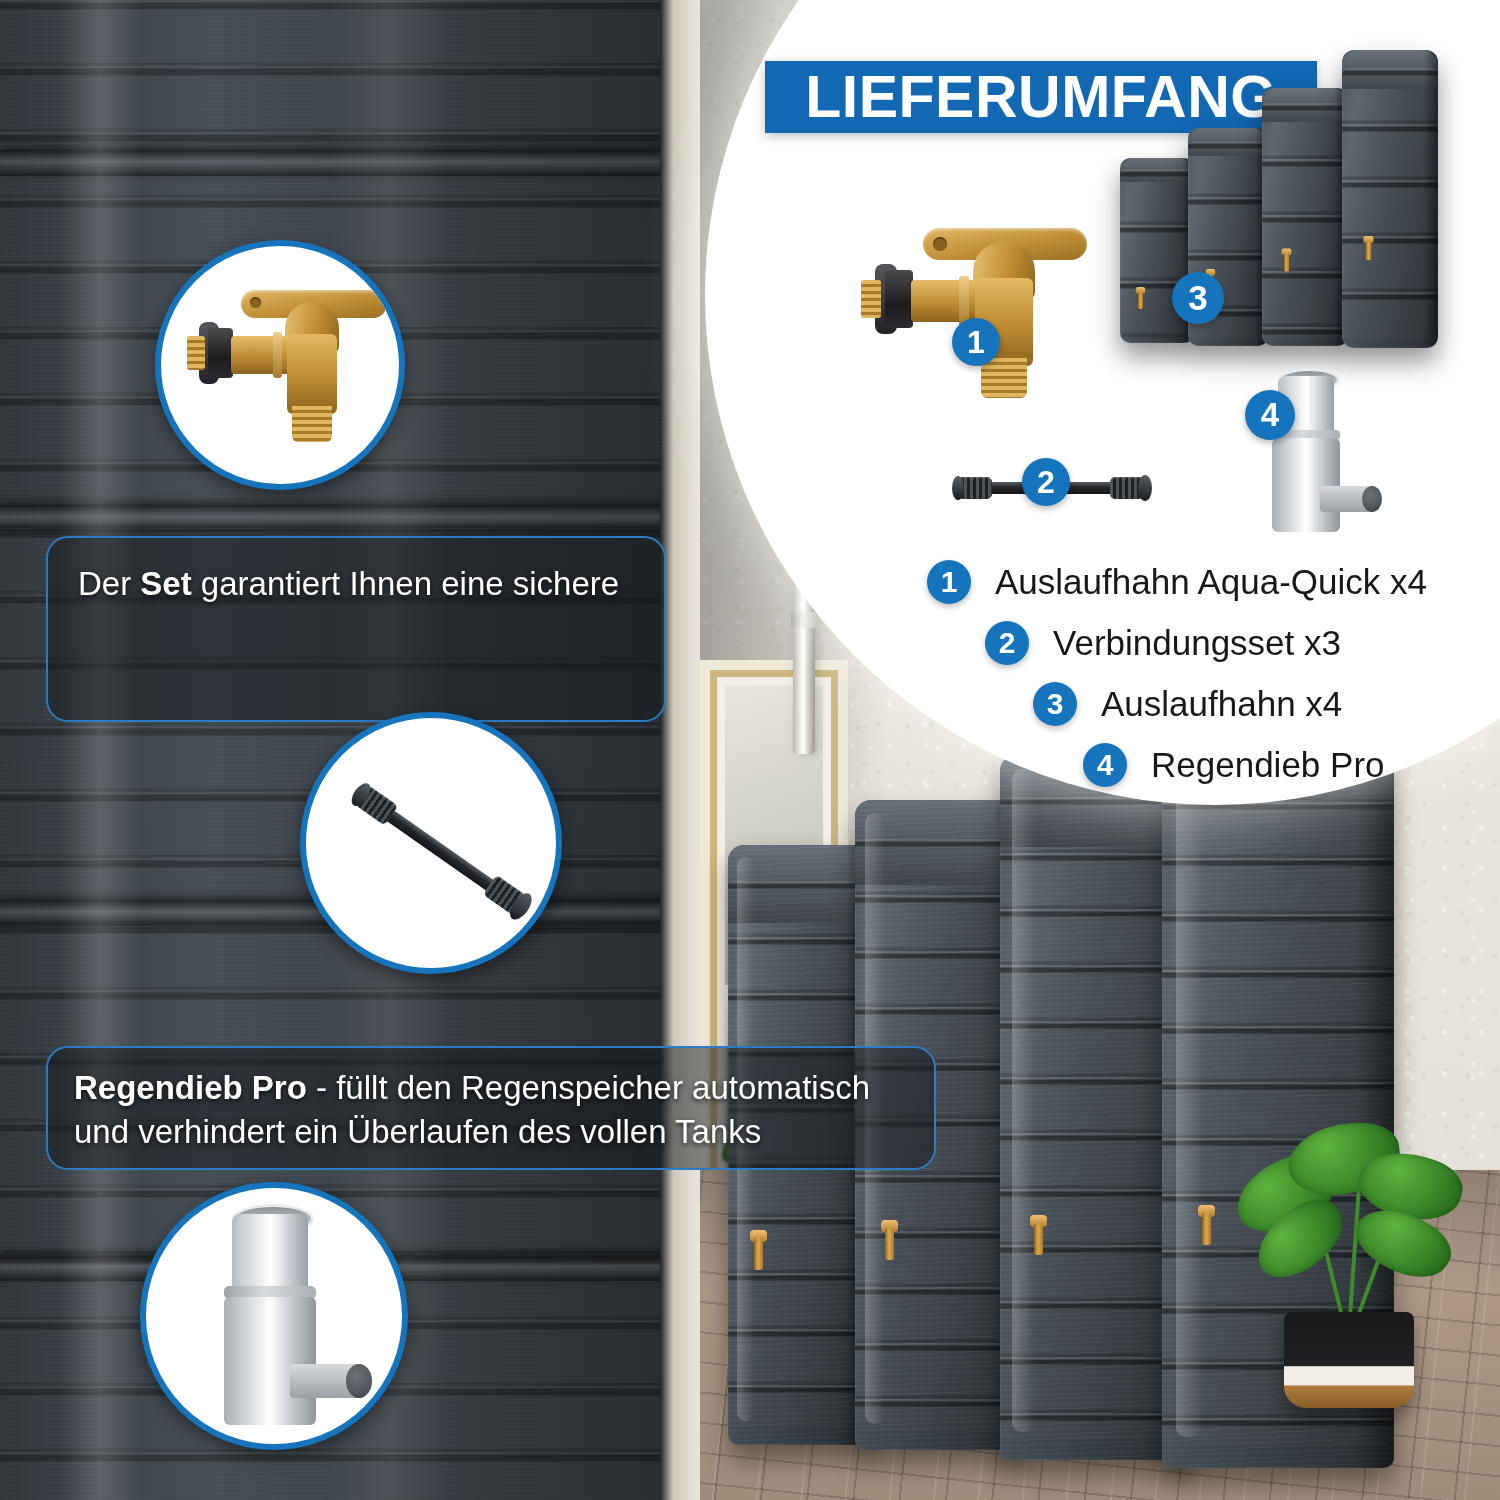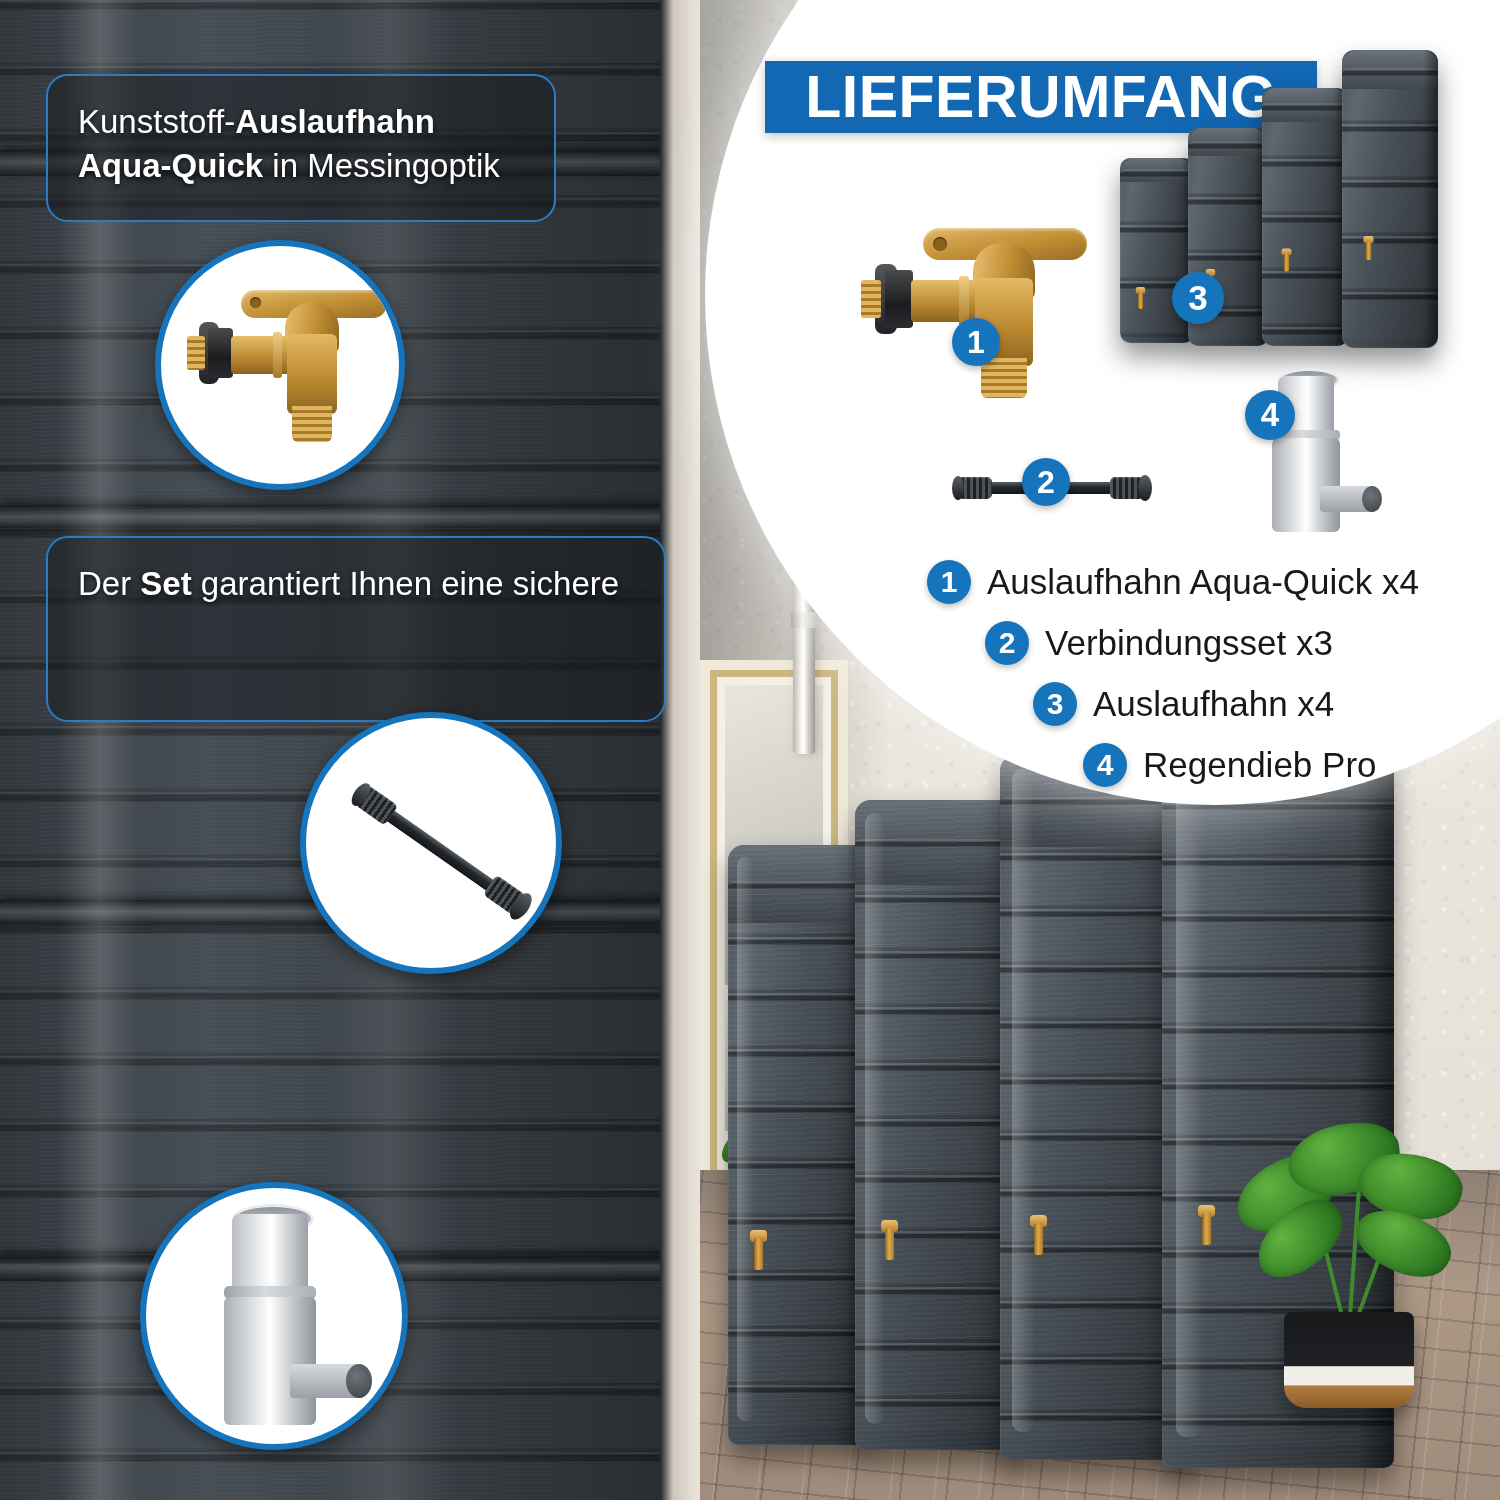--- a/index.html
+++ b/index.html
@@ -199,21 +199,21 @@
   .badge{position:absolute;border-radius:50%;background:#1574bc;color:#fff;
      display:flex;align-items:center;justify-content:center;font-weight:bold;
      box-shadow:0 3px 7px rgba(0,0,0,.28);}
 
   
   .legend{position:absolute;left:905px;top:560px;width:560px;}
   .legend-row{display:flex;align-items:center;margin-bottom:17px;}
   .legend-row .lb{width:44px;height:44px;border-radius:50%;background:#1574bc;color:#fff;
      display:flex;align-items:center;justify-content:center;font-size:30px;font-weight:bold;
      flex:0 0 44px;box-shadow:0 3px 6px rgba(0,0,0,.25);}
-  .legend-row .lt{margin-left:16px;font-size:35px;color:#16181a;white-space:nowrap;}
+  .legend-row .lt{margin-left:24px;font-size:35px;color:#16181a;white-space:nowrap;}
   .lr1{margin-left:22px;} .lr2{margin-left:80px;} .lr3{margin-left:128px;} .lr4{margin-left:178px;}
 
   
   .textbox{position:absolute;border:2px solid #2d7cc2;border-radius:22px;
      background:rgba(20,24,28,.50);
      backdrop-filter:blur(1px);
      padding:24px 30px;color:#fff;box-sizing:border-box;
      text-shadow:0 2px 5px rgba(0,0,0,.75);}
   .textbox p{margin:0;font-size:33px;line-height:1.33;font-weight:400;}
   .textbox b{font-weight:bold;}
@@ -440,28 +440,20 @@
       <div class="lt">Auslaufhahn x4</div>
     </div>
     <div class="legend-row lr4">
       <div class="lb">
           <span>4</span>
         </div>
       <div class="lt">Regendieb Pro</div>
     </div>
   </div>
 
-  <div class="textbox" style="left:46px;top:74px;width:510px;height:148px;">
-    <p>
-      <span>Kunststoff-</span><b>Auslaufhahn</b>
-    </p>
-    <p>
-      <b>Aqua-Quick</b><span> in Messingoptik</span>
-    </p>
-  </div>
   <div class="inset" style="left:155px;top:240px;width:250px;height:250px;">
     <div class="faucet" style="left:24px;top:44px;width:210px;height:160px;">
       <div class="f-handle" style="left:56px;top:0px;width:146px;height:28px;">
         <div class="hole" style="left:9px;top:7px;width:11px;height:11px;"></div>
       </div>
       <div class="f-dome" style="left:100px;top:12px;width:54px;height:52px;"></div>
       <div class="f-washer" style="left:14px;top:32px;width:20px;height:62px;border-radius:8px;"></div>
       <div class="f-nutblk" style="left:23px;top:38px;width:25px;height:50px;"></div>
       <div class="f-thread" style="left:2px;top:46px;width:18px;height:34px;"></div>
       <div class="f-neck" style="left:46px;top:46px;width:62px;height:38px;"></div>
@@ -479,20 +471,28 @@
   <div class="inset" style="left:300px;top:712px;width:262px;height:262px;">
     <div class="hose" style="left:34px;top:58px;width:200px;height:150px;transform:rotate(35deg);transform-origin:center;">
       <div class="tube" style="left:34px;top:68px;width:132px;height:13px;"></div>
       <div class="fit" style="left:4px;top:62px;width:36px;height:24px;"></div>
       <div class="ring" style="left:-4px;top:61px;width:14px;height:26px;"></div>
       <div class="fit" style="left:160px;top:62px;width:36px;height:24px;"></div>
       <div class="ring" style="left:190px;top:59px;width:16px;height:30px;"></div>
     </div>
   </div>
 
+  <div class="textbox" style="left:46px;top:1046px;width:890px;height:124px;padding:18px 26px;">
+    <p>
+      <b>Regendieb Pro</b><span> - füllt den Regenspeicher automatisch</span>
+    </p>
+    <p>
+      <span>und verhindert ein Überlaufen des vollen Tanks</span>
+    </p>
+  </div>
   <div class="inset" style="left:140px;top:1182px;width:268px;height:268px;">
     <div class="filter" style="left:68px;top:16px;width:160px;height:240px;">
       <div class="fl-rim" style="left:18px;top:0px;width:76px;height:24px;"></div>
       <div class="fl-top" style="left:18px;top:10px;width:76px;height:76px;"></div>
       <div class="fl-band" style="left:10px;top:82px;width:92px;height:13px;border-radius:5px;"></div>
       <div class="fl-body" style="left:10px;top:93px;width:92px;height:128px;"></div>
       <div class="fl-spout" style="left:76px;top:160px;width:74px;height:34px;"></div>
       <div class="fl-mouth" style="left:132px;top:160px;width:26px;height:34px;"></div>
     </div>
   </div>

